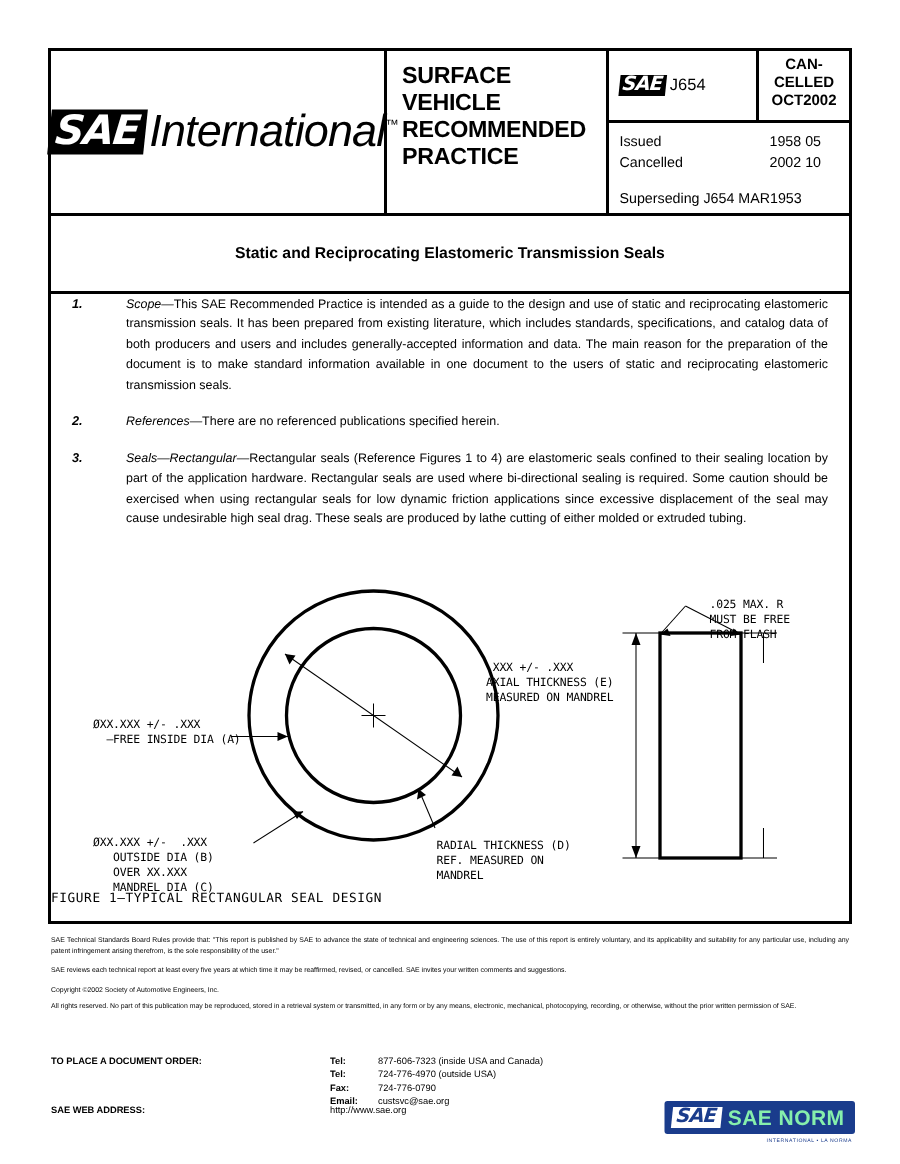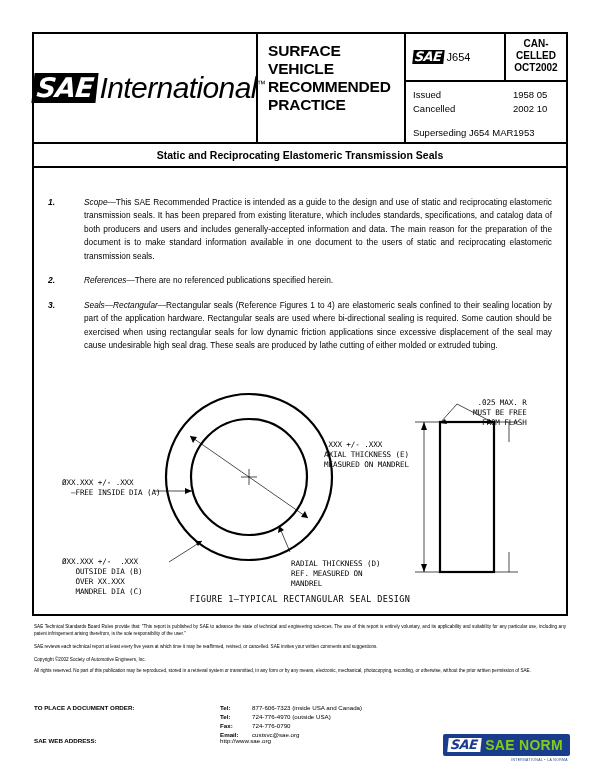--- a/index.html
+++ b/index.html
@@ -152,21 +152,21 @@
   }
   .kv .k { width: 56px; }
   .supersede { margin-top: 10px; }
 
   
   .title-band {
     position: absolute;
     left: 0;
     top: 110px;
     width: 100%;
-    height: 24px;
+    height: 52px;
     border-bottom: 2.5px solid #000;
     box-sizing: border-box;
     display: flex;
     align-items: center;
     justify-content: center;
     font-weight: bold;
     font-size: 10.5px;
   }
 
   
@@ -204,21 +204,20 @@
     left: 0;
     top: 348px;
     width: 100%;
     height: 234px;
   }
   .fig-caption {
     position: absolute;
     left: 0;
     top: 212px;
     width: 100%;
-    text-align: center;
     font-family: "DejaVu Sans Mono", monospace;
     font-size: 8.5px;
     letter-spacing: 0.4px;
   }
   .annot {
     position: absolute;
     font-family: "DejaVu Sans Mono", monospace;
     font-size: 7.6px;
     line-height: 1.32;
     white-space: pre;
@@ -291,21 +290,21 @@
     font-style: italic;
     font-size: 13px;
     letter-spacing: -0.6px;
     background: #ffffff;
     color: #1a3c8c;
     padding: 0 3px 1px 3px;
     line-height: 1;
     transform: skewX(-6deg);
   }
   .norm-txt {
-    color: #84cc16;
+    color: #86efac;
     font-weight: bold;
     font-size: 14px;
     margin-left: 5px;
     letter-spacing: 0.3px;
   }
   .norm-sub {
     color: #1a3c8c;
     font-size: 3.4px;
     letter-spacing: 0.4px;
     margin-top: 2px;
@@ -428,21 +427,21 @@
       <div class="annot" style="left:28px; top:175px;">ØXX.XXX +/-  .XXX
    OUTSIDE DIA (B)
    OVER XX.XXX
    MANDREL DIA (C)</div>
       <div class="annot" style="left:290px; top:58px;">.XXX +/- .XXX
 AXIAL THICKNESS (E)
 MEASURED ON MANDREL</div>
       <div class="annot" style="left:257px; top:177px;">RADIAL THICKNESS (D)
 REF. MEASURED ON
 MANDREL</div>
-      <div class="annot" style="left:439px; top:16px;text-align:right;">.025 MAX. R
+      <div class="annot" style="left:439px; top:16px;">.025 MAX. R
 MUST BE FREE
 FROM FLASH</div>
 
       <div class="fig-caption">FIGURE 1—TYPICAL RECTANGULAR SEAL DESIGN</div>
     </div>
 
   </div>
 
   <div class="footer">
     <div class="legal-p">SAE Technical Standards Board Rules provide that: "This report is published by SAE to advance the state of technical and engineering sciences. The use of this report is entirely voluntary, and its applicability and suitability for any particular use, including any patent infringement arising therefrom, is the sole responsibility of the user."</div>

